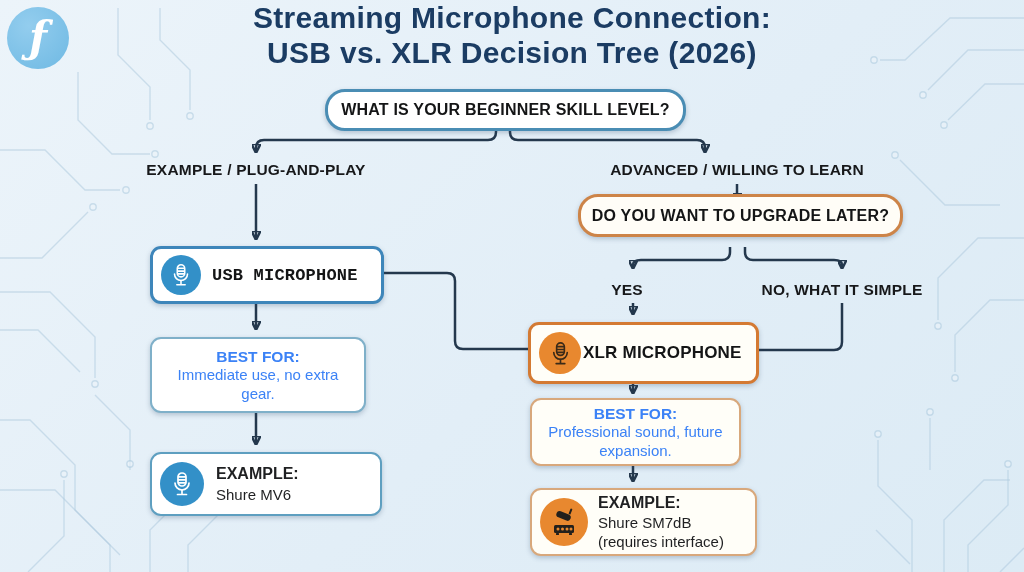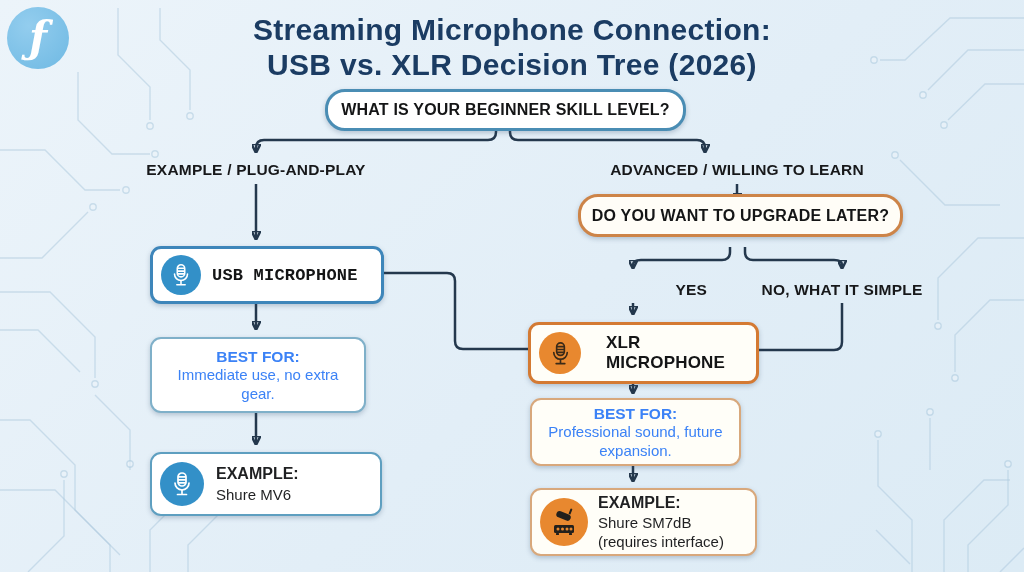--- a/index.html
+++ b/index.html
@@ -16,21 +16,21 @@
 
   .logo{
     position:absolute;left:7px;top:7px;width:62px;height:62px;border-radius:50%;
     background:radial-gradient(circle at 35% 30%,#93cdee,#6fb9e3);
     display:flex;align-items:center;justify-content:center;
     color:#ffffff;font-family:"DejaVu Serif",serif;font-style:italic;font-weight:bold;
     font-size:42px;line-height:1;user-select:none;
   }
 
   .title{
-    position:absolute;left:0;top:12px;width:1024px;text-align:center;
+    position:absolute;left:0;top:0;width:1024px;text-align:center;
     color:#1b3c63;font-weight:bold;font-size:30px;line-height:1.18;letter-spacing:.3px;
   }
 
   .lbl{
     position:absolute;color:#17181a;font-weight:bold;font-size:15.5px;text-align:center;
     letter-spacing:.2px;
   }
 
   .pill{
     position:absolute;background:#ffffff;border-radius:20px;
@@ -205,24 +205,24 @@
     <div class="example-text">
       <div class="b">EXAMPLE:</div>
       <div>Shure MV6</div>
     </div>
   </div>
 
   <div class="pill orange" style="left:578px;top:194px;width:319px;height:37px;">
     <span>DO YOU WANT TO UPGRADE LATER?</span>
   </div>
 
-  <div class="lbl" style="left:607px;top:281px;width:100px;text-align:right;">YES</div>
+  <div class="lbl" style="left:577px;top:281px;width:100px;">YES</div>
   <div class="lbl" style="left:742px;top:281px;width:200px;">NO, WHAT IT SIMPLE</div>
 
-  <div class="node orange-strong" style="left:528px;top:322px;width:209px;height:56px;padding:0 8px;gap:25px;">
+  <div class="node orange-strong" style="left:528px;top:322px;width:209px;height:56px;padding:0 8px;gap:2px;">
     <span class="icon-circle orange" style="width:42px;height:42px;">
       <svg width="27" height="27" viewBox="0 0 28 28" fill="none" stroke="#3a2a18" stroke-width="1.7" stroke-linecap="round">
         <rect x="10" y="3" width="8" height="13" rx="4"></rect>
         <path d="M10.5,6.8 H17.5 M10.5,9.8 H17.5 M10.5,12.8 H17.5"></path>
         <path d="M7,13 a7,7 0 0 0 14,0"></path>
         <path d="M14,20 V23.5"></path>
         <path d="M9.5,24.5 H18.5"></path>
       </svg>
     </span>
     <span class="node-title">XLR MICROPHONE</span>

